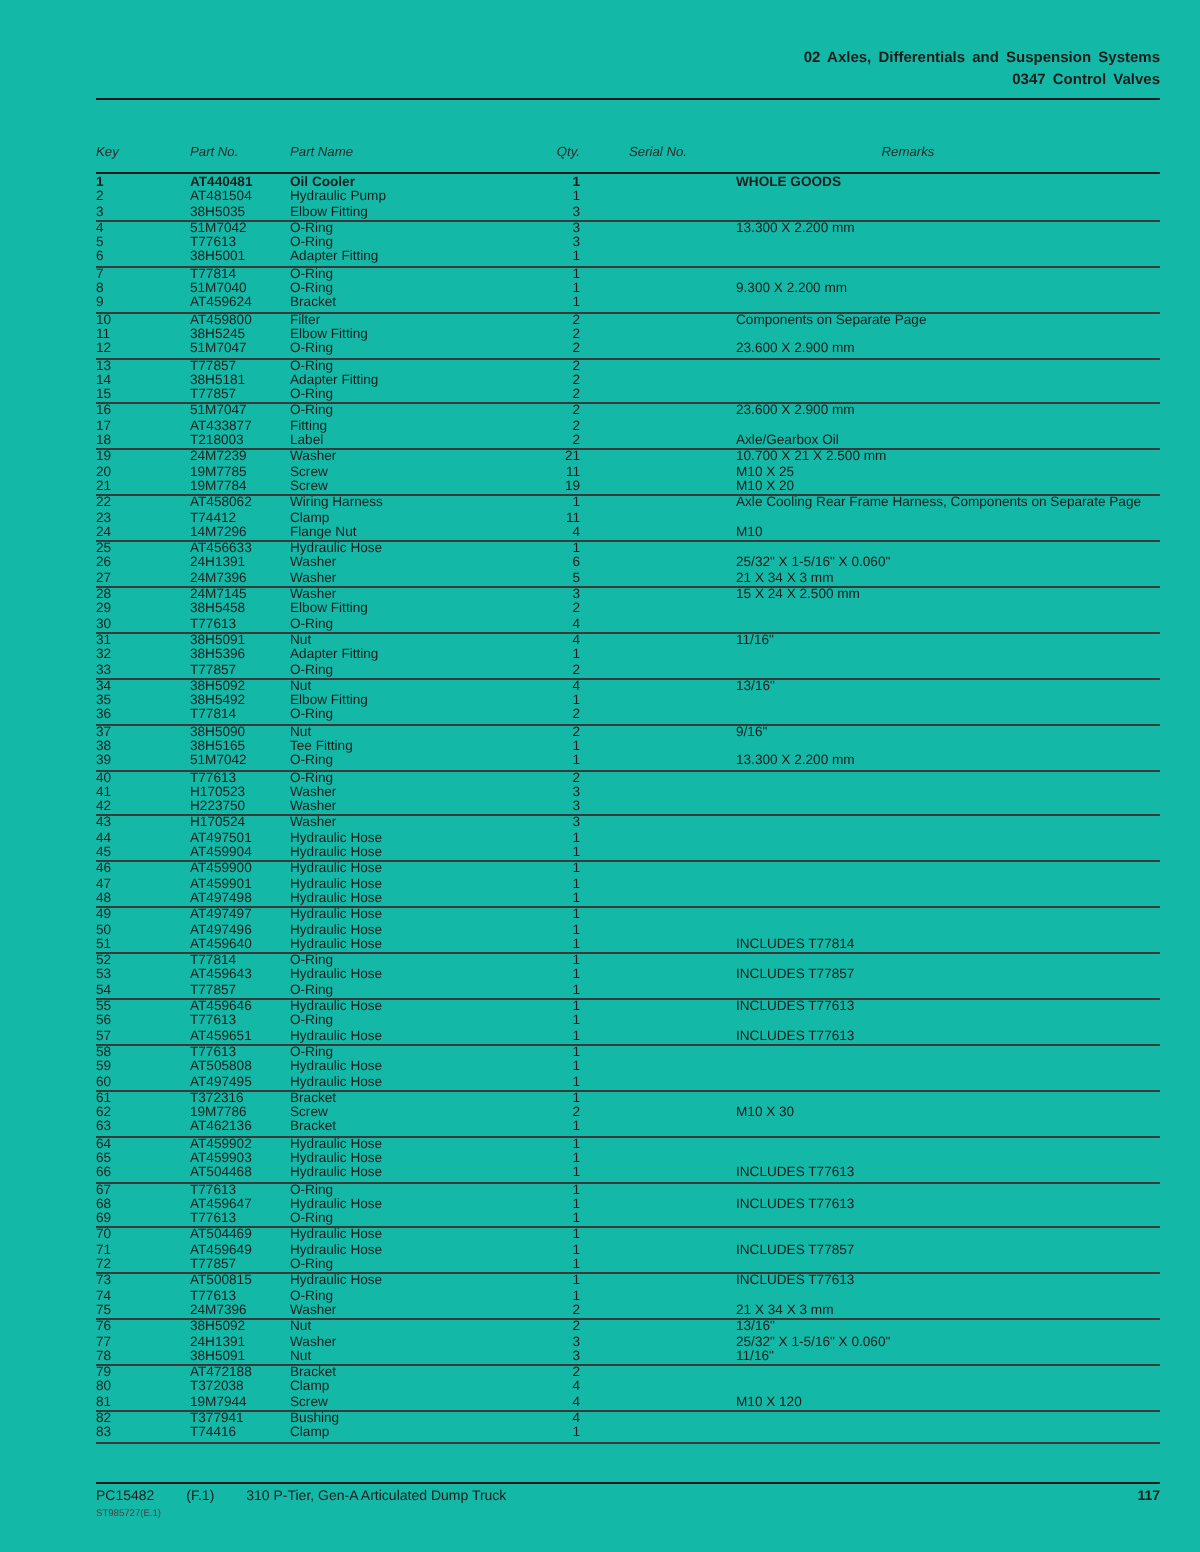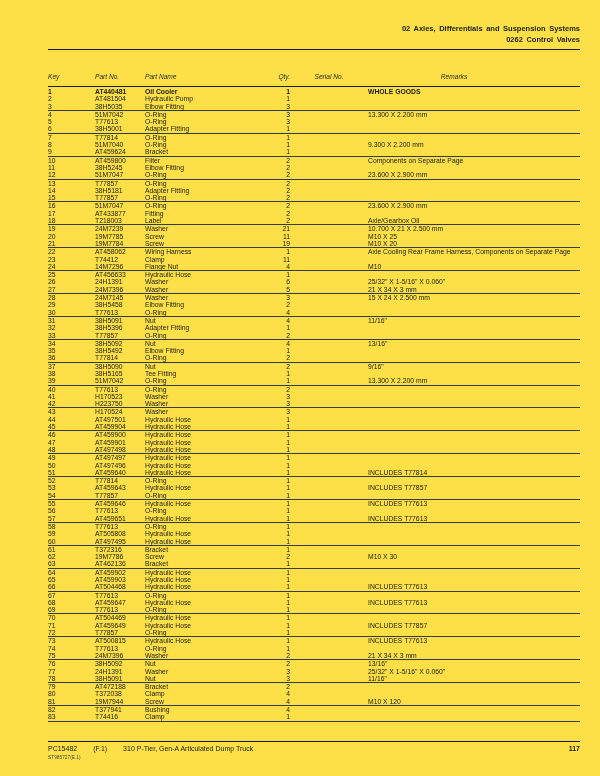--- a/index.html
+++ b/index.html
@@ -1,19 +1,19 @@
 <!DOCTYPE html>
 <html><head>
 <meta charset="utf-8">
 <style>
   html,body { margin:0; padding:0; background:#e8e8e8; }
   .page {
     position:relative;
     width:600px; height:776px;
-    background:#fde047;
+    background:#14b8a6;
     font-family:"Liberation Sans", sans-serif;
     color:#1c1c1c;
     overflow:hidden;
     margin:0 auto;
   }
   
   .page-header {
     position:absolute; top:23px; right:20px; left:48px;
     text-align:right; font-weight:bold; font-size:7.5px; line-height:11px;
     word-spacing:1.5px;
@@ -59,21 +59,21 @@
     font-size:4.8px; color:#444;
   }
 </style>
 </head>
 <body>
 
 <div class="page">
 
   <div class="page-header">
     <div>02 Axles, Differentials and Suspension Systems</div>
-    <div>0262 Control Valves</div>
+    <div>0347 Control Valves</div>
   </div>
   <div class="header-rule"></div>
 
   <div class="col-headers grid-cols">
     <span class="key">Key</span>
     <span class="partno">Part No.</span>
     <span class="partname">Part Name</span>
     <span class="qty">Qty.</span>
     <span class="serial">Serial No.</span>
     <span class="remarks">Remarks</span>

